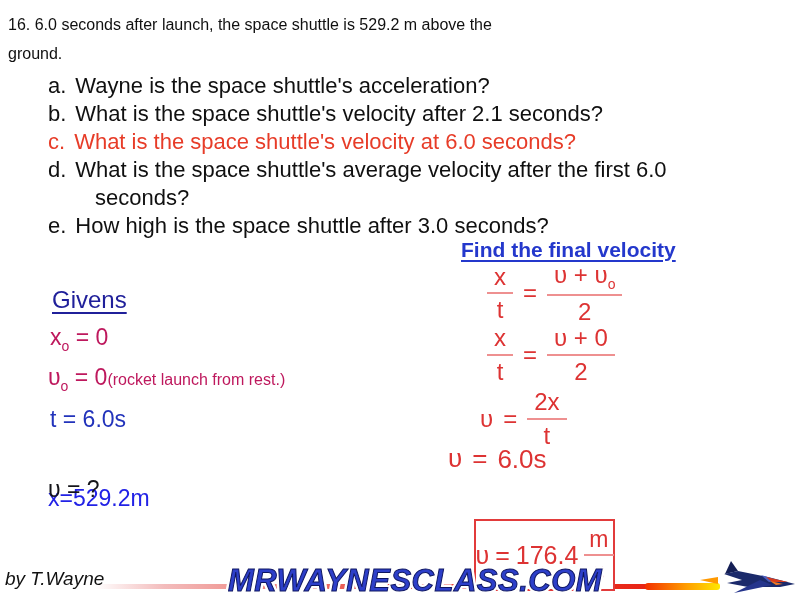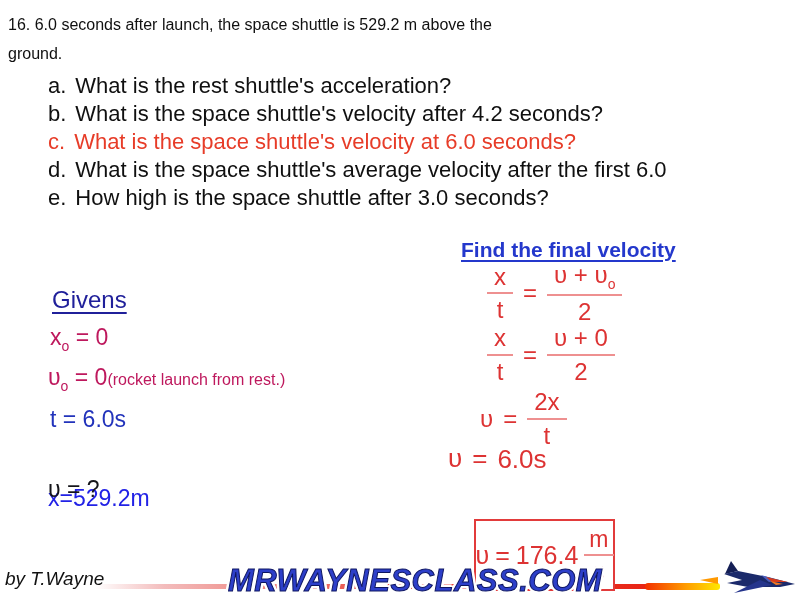--- a/index.html
+++ b/index.html
@@ -66,30 +66,31 @@
 </head>
 <body>
 
 <div class="abs title">
   <div>16. 6.0 seconds after launch, the space shuttle is 529.2 m above the</div>
   <div>ground.</div>
 </div>
 
 <div class="abs questions">
   <div class="q-row">
-    <span class="q-label">a.</span><span>What is the rest shuttle's acceleration?</span>
+    <span class="q-label">a.</span><span>Wayne is the space shuttle's acceleration?</span>
   </div>
   <div class="q-row">
-    <span class="q-label">b.</span><span>What is the space shuttle's velocity after 4.2 seconds?</span>
+    <span class="q-label">b.</span><span>What is the space shuttle's velocity after 2.1 seconds?</span>
   </div>
   <div class="q-row q-highlight">
     <span class="q-label">c.</span><span>What is the space shuttle's velocity at 6.0 seconds?</span>
   </div>
   <div class="q-row">
     <span class="q-label">d.</span><span>What is the space shuttle's average velocity after the first 6.0</span>
+    <span class="q-line2">seconds?</span>
   </div>
   <div class="q-row">
     <span class="q-label">e.</span><span>How high is the space shuttle after 3.0 seconds?</span>
   </div>
 </div>
 
 <div class="abs givens-heading">Givens</div>
 <div class="abs given g-navy g1">
   <span>x</span><span class="sub">o</span><span> = 0</span>
 </div>

